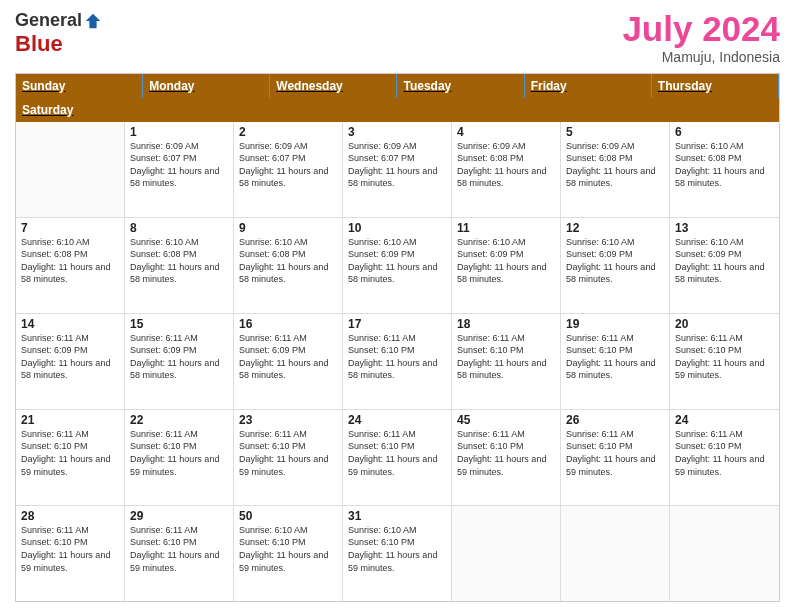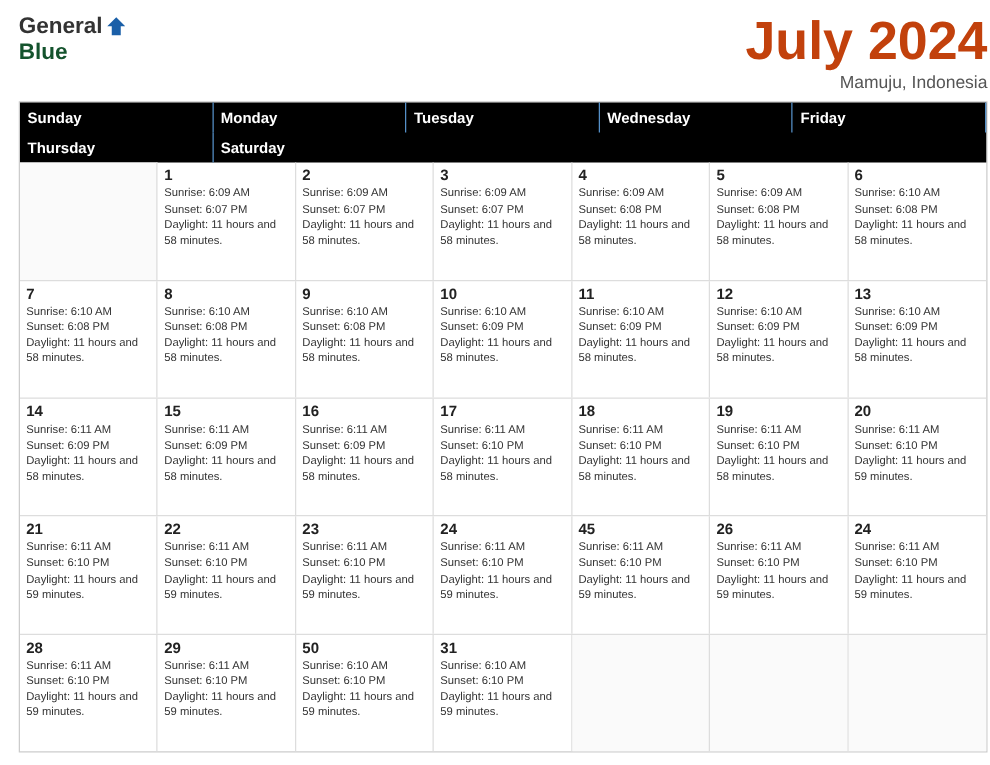--- a/index.html
+++ b/index.html
@@ -6,21 +6,21 @@
     body {
       font-family: Arial, sans-serif;
       background: #fff;
       width: 792px;
       height: 612px;
       overflow: hidden;
     }
     .page {
       width: 792px;
       height: 612px;
-      padding: 10px 2px 10px 15px;
+      padding: 10px 12px 10px 15px;
       display: flex;
       flex-direction: column;
     }
     .header {
       display: flex;
       justify-content: space-between;
       align-items: flex-start;
       margin-bottom: 8px;
     }
     .logo {
@@ -31,52 +31,53 @@
     .logo-text {
       display: flex;
       align-items: center;
     }
     .logo-general {
       font-size: 18px;
       font-weight: bold;
       color: #333;
     }
     .logo-blue {
-      font-size: 18px;
-      font-weight: bold;
-      color: #14532d;
+      font-size: 22px;
+      font-weight: bold;
+      color: #b91c1c;
     }
     .logo-icon {
       width: 18px;
       height: 18px;
       margin-left: 2px;
     }
     .title-area {
       text-align: right;
     }
     .month-title {
-      font-size: 43px;
-      font-weight: bold;
-      color: #c2410c;
+      font-size: 35px;
+      font-weight: bold;
+      color: #ec4899;
       line-height: 1.1;
     }
     .location {
       font-size: 14px;
       color: #555;
     }
     .calendar {
       flex: 1;
       display: flex;
       flex-direction: column;
       border: 1px solid #ccc;
     }
     .cal-header {
       display: grid;
-      grid-template-columns: repeat(5, 1fr);
-      background: #000000;
+      grid-template-columns: repeat(6, 1fr);
+      background: #a16207;
+      text-decoration: underline;
     }
     .cal-header-cell {
       color: #fff;
       font-size: 12px;
       font-weight: bold;
       padding: 5px 6px;
       border-right: 1px solid #5590c8;
       text-align: left;
     }
     .cal-header-cell:last-child {
@@ -139,22 +140,22 @@
     <div class="title-area">
       <div class="month-title">July 2024</div>
       <div class="location">Mamuju, Indonesia</div>
     </div>
   </div>
 
   <div class="calendar">
     <div class="cal-header" id="cal-header">
         <div class="cal-header-cell">Sunday</div>
         <div class="cal-header-cell">Monday</div>
+        <div class="cal-header-cell">Wednesday</div>
         <div class="cal-header-cell">Tuesday</div>
-        <div class="cal-header-cell">Wednesday</div>
         <div class="cal-header-cell">Friday</div>
         <div class="cal-header-cell">Thursday</div>
         <div class="cal-header-cell">Saturday</div>
       </div>
     <div class="cal-body" id="cal-body">
         <div class="cal-row">
           <div class="cal-cell empty"></div>
           <div class="cal-cell">
             <div class="day-num">1</div>
             <div class="day-info" style="white-space: pre-line;">Sunrise: 6:09 AM

